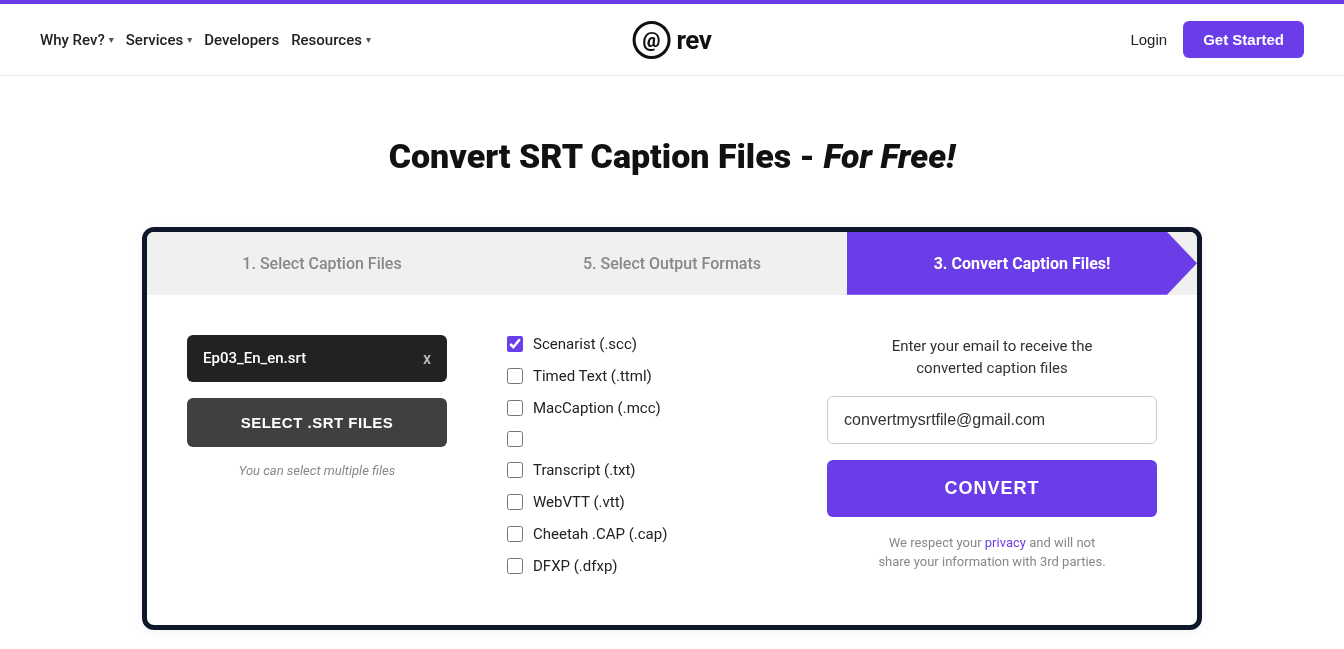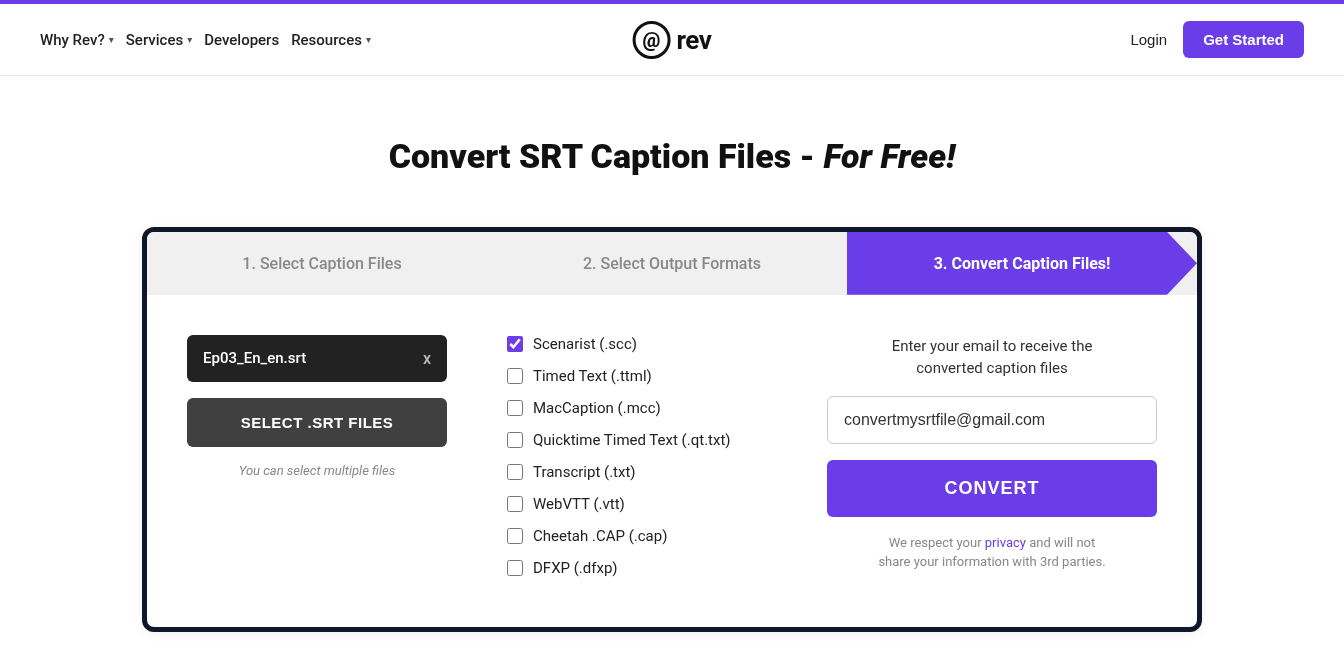--- a/index.html
+++ b/index.html
@@ -156,21 +156,21 @@
     <span>Convert SRT Caption Files - </span><em>For Free!</em>
   </h1>
 
   <div class="card">
 
     <div class="steps">
       <div class="step">
         <span>1. Select Caption Files</span>
       </div>
       <div class="step">
-        <span>2. Select Output Formats</span>
+        <span>5. Select Output Formats</span>
       </div>
       <div class="step active">
         <span>3. Convert Caption Files!</span>
       </div>
     </div>
 
     <div class="content-area">
 
       <div class="left-col">
         <div class="file-badge">
@@ -189,21 +189,20 @@
         <div class="checkbox-row">
           <input type="checkbox" id="fmt2" style="">
           <label for="fmt2">Timed Text (.ttml)</label>
         </div>
         <div class="checkbox-row">
           <input type="checkbox" id="fmt1" style="">
           <label for="fmt1">MacCaption (.mcc)</label>
         </div>
         <div class="checkbox-row">
           <input type="checkbox" id="fmt3" style="">
-          <label for="fmt3">Quicktime Timed Text (.qt.txt)</label>
         </div>
         <div class="checkbox-row">
           <input type="checkbox" id="fmt4" style="">
           <label for="fmt4">Transcript (.txt)</label>
         </div>
         <div class="checkbox-row">
           <input type="checkbox" id="fmt5" style="">
           <label for="fmt5">WebVTT (.vtt)</label>
         </div>
         <div class="checkbox-row">

